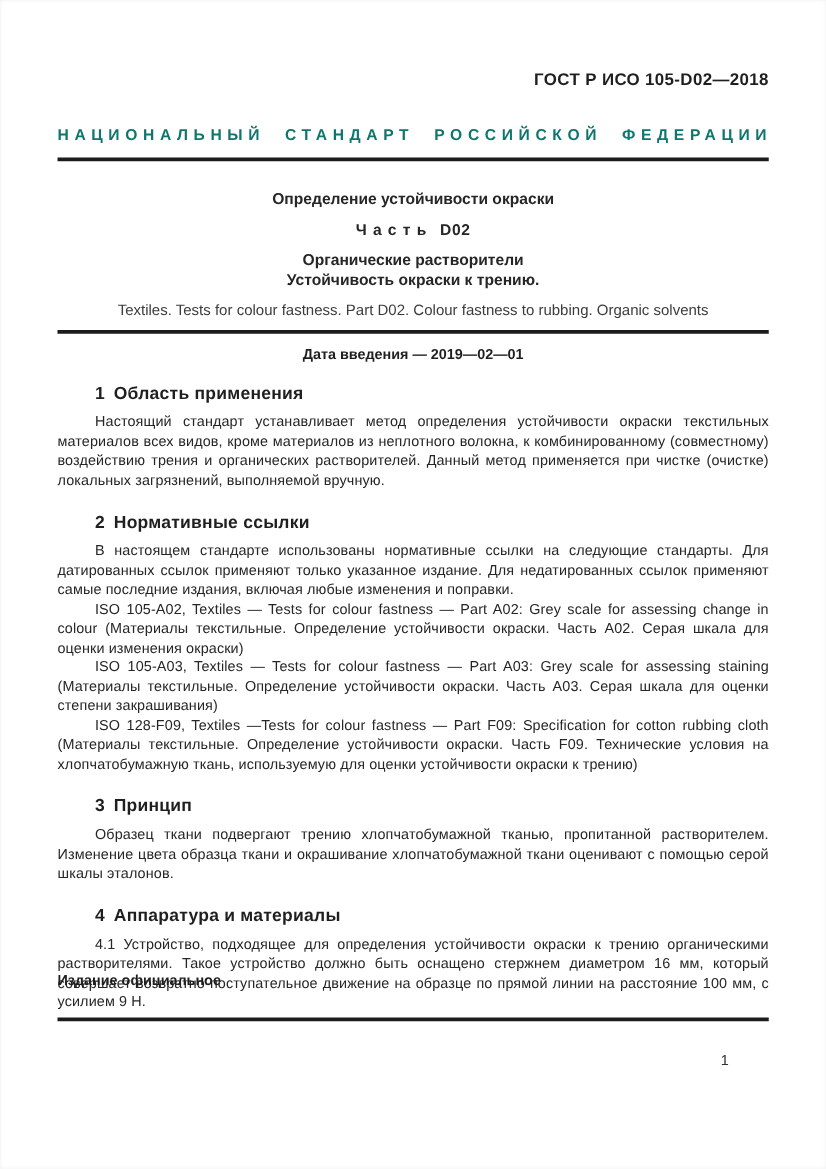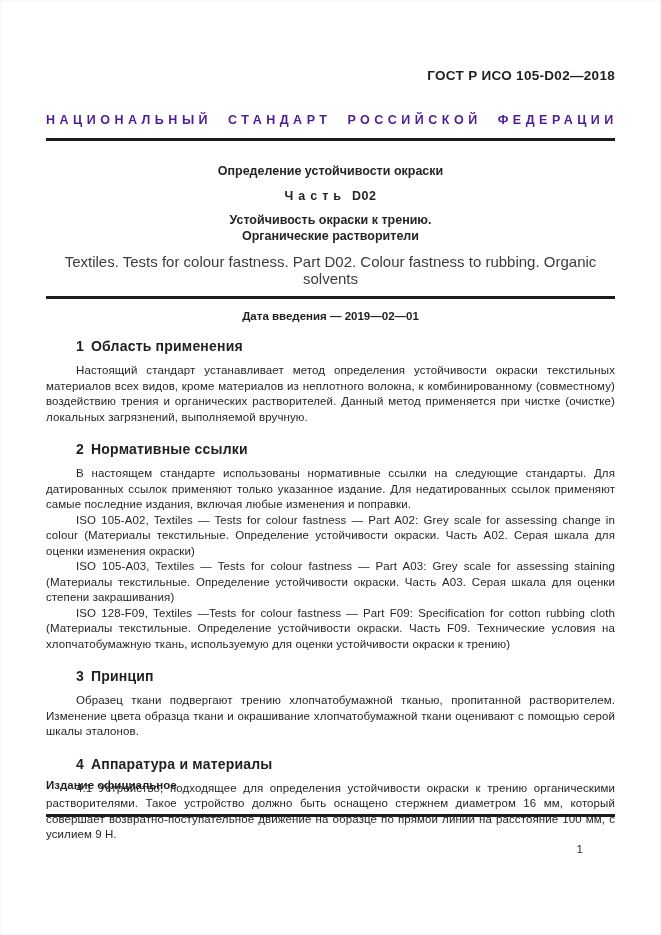--- a/index.html
+++ b/index.html
@@ -9,57 +9,57 @@
   }
   .sheet {
     position: relative;
     width: 661px;
     height: 935px;
     background: #ffffff;
     box-shadow: inset 0 0 3px rgba(0,0,0,0.08);
     font-family: "Liberation Sans", "DejaVu Sans", sans-serif;
     color: #262626;
     box-sizing: border-box;
-    padding: 12px 46px;
+    padding: 0 46px;
     overflow: hidden;
   }
   .doc-code {
     margin-top: 56px;
     text-align: right;
     font-size: 13.5px;
     font-weight: bold;
     letter-spacing: 0.3px;
     color: #1f1f1f;
   }
   .banner {
     margin-top: 30px;
     text-align: center;
     font-size: 12.5px;
     font-weight: bold;
     letter-spacing: 4.5px;
     word-spacing: 8px;
     white-space: nowrap;
-    color: #4c1d95;
+    color: #0f766e;
   }
   .rule {
     height: 3px;
     background: #1c1c1c;
     border: none;
     margin: 0;
   }
   .rule-header { margin-top: 11px; }
   .rule-title  { margin-top: 9px; }
   .title-block { text-align: center; }
   .t-subject   { margin-top: 15px; font-size: 12.5px; font-weight: bold; }
   .t-subtitle  { margin-top: 23px; font-size: 12.5px; font-weight: bold; }
   .t-part      { margin-top: 11px; font-size: 12.5px; font-weight: bold; }
   .t-part .part-word { letter-spacing: 5px; margin-top: 42px; }
   .t-part .part-num  { margin-left: 6px; letter-spacing: 0.5px; }
   .t-part-title { margin-top: 10px; font-size: 12.5px; font-weight: bold; line-height: 15.5px; }
-  .t-english   { margin-top: 9px; font-size: 15px; color: #3c3c3c; }
+  .t-english   { margin-top: 9px; font-size: 12px; color: #3c3c3c; }
   .effective-date {
     margin-top: 11px;
     text-align: center;
     font-size: 11.5px;
     font-weight: bold;
     color: #1f1f1f;
   }
   .body-text { margin-top: 6px; }
   .section-heading {
     margin: 16px 0 9px 0;
@@ -109,22 +109,22 @@
   <div class="doc-code">ГОСТ Р ИСО 105-D02—2018</div>
 
   <div class="banner">НАЦИОНАЛЬНЫЙ СТАНДАРТ РОССИЙСКОЙ ФЕДЕРАЦИИ</div>
 
   <div class="rule rule-header"></div>
 
   <div class="title-block">
     <div class="t-subtitle">Определение устойчивости окраски</div>
     <div class="t-part"><span class="part-word">Часть</span><span class="part-num">D02</span></div>
     <div class="t-part-title">
+      <div>Органические растворители</div>
       <div>Устойчивость окраски к трению.</div>
-      <div>Органические растворители</div>
     </div>
     <div class="t-english">Textiles. Tests for colour fastness. Part D02. Colour fastness to rubbing. Organic solvents</div>
   </div>
 
   <div class="rule rule-title"></div>
 
   <div class="effective-date">Дата введения — 2019—02—01</div>
 
   <div class="body-text">
 

